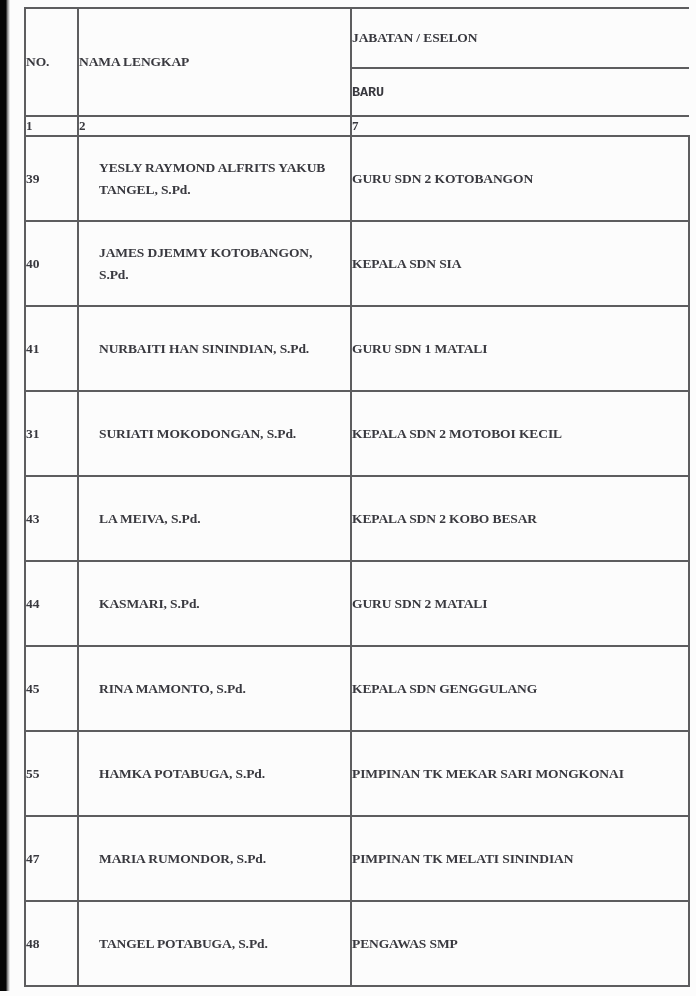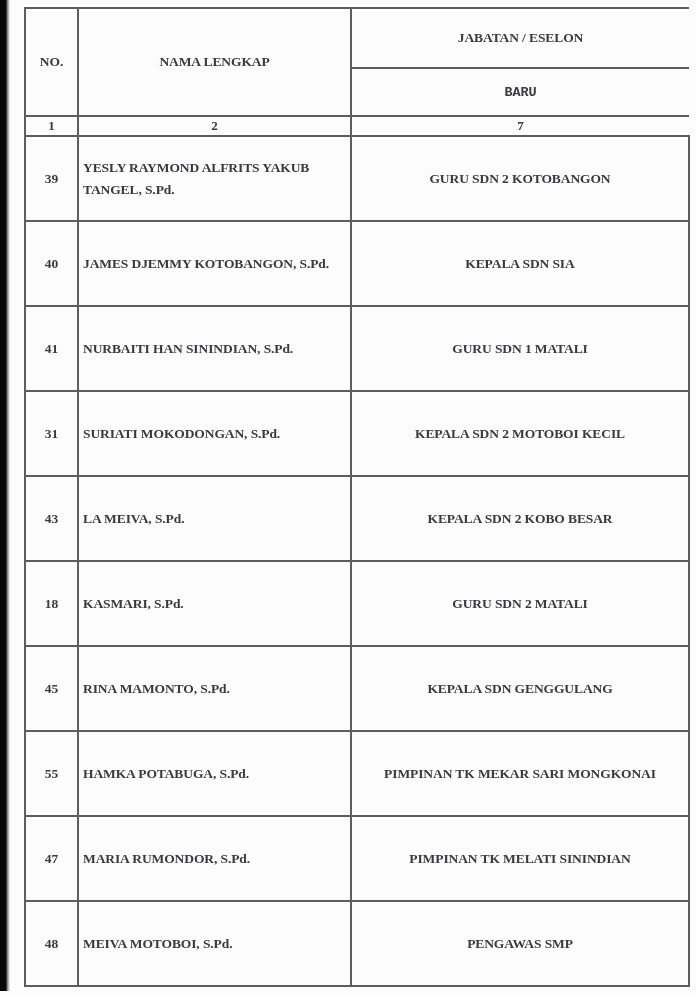--- a/index.html
+++ b/index.html
@@ -28,32 +28,31 @@
     table-layout: fixed;
   }
   col.c-no   { width: 53px;  }
   col.c-name { width: 273px; }
   col.c-pos  { width: 338px; }
   td {
     border: 2px solid var(--border, #5d5d5f);
     padding: 0;
     font-size: 13.5px;
     vertical-align: middle;
-    text-align: center;
     letter-spacing: -0.1px;
     overflow: hidden;
   }
   tr.r-head1 td { height: 58px; }
   tr.r-head2 td { height: 46px; font-family: Liberation Mono, monospace; }
   tr.r-nums  td { height: 18px; font-size: 13px; }
   tr.r-data  td { height: 83px; }
   td.no-right { border-right: none; }
   td.cell-name {
     text-align: left;
-    padding-left: 4px;
+    padding-left: 20px;
     padding-right: 8px;
     white-space: pre-line;
     line-height: 1.58;
   }
 </style>
 </head>
 <body>
 
 <div class="page">
   <div class="scan-edge"></div>
@@ -100,40 +99,40 @@
       <td class="cell-no">31</td>
       <td class="cell-name">SURIATI MOKODONGAN, S.Pd.</td>
       <td class="cell-pos">KEPALA SDN 2 MOTOBOI KECIL</td>
     </tr>
         <tr class="r-data">
       <td class="cell-no">43</td>
       <td class="cell-name">LA MEIVA, S.Pd.</td>
       <td class="cell-pos">KEPALA SDN 2 KOBO BESAR</td>
     </tr>
         <tr class="r-data">
-      <td class="cell-no">18</td>
+      <td class="cell-no">44</td>
       <td class="cell-name">KASMARI, S.Pd.</td>
       <td class="cell-pos">GURU SDN 2 MATALI</td>
     </tr>
         <tr class="r-data">
       <td class="cell-no">45</td>
       <td class="cell-name">RINA MAMONTO, S.Pd.</td>
       <td class="cell-pos">KEPALA SDN GENGGULANG</td>
     </tr>
         <tr class="r-data">
       <td class="cell-no">55</td>
       <td class="cell-name">HAMKA POTABUGA, S.Pd.</td>
       <td class="cell-pos">PIMPINAN TK MEKAR SARI MONGKONAI</td>
     </tr>
         <tr class="r-data">
       <td class="cell-no">47</td>
       <td class="cell-name">MARIA RUMONDOR, S.Pd.</td>
       <td class="cell-pos">PIMPINAN TK MELATI SININDIAN</td>
     </tr>
         <tr class="r-data">
       <td class="cell-no">48</td>
-      <td class="cell-name">MEIVA MOTOBOI, S.Pd.</td>
+      <td class="cell-name">TANGEL POTABUGA, S.Pd.</td>
       <td class="cell-pos">PENGAWAS SMP</td>
     </tr>
       </tbody>
   </table>
 
 </div>
 
 </body></html>

